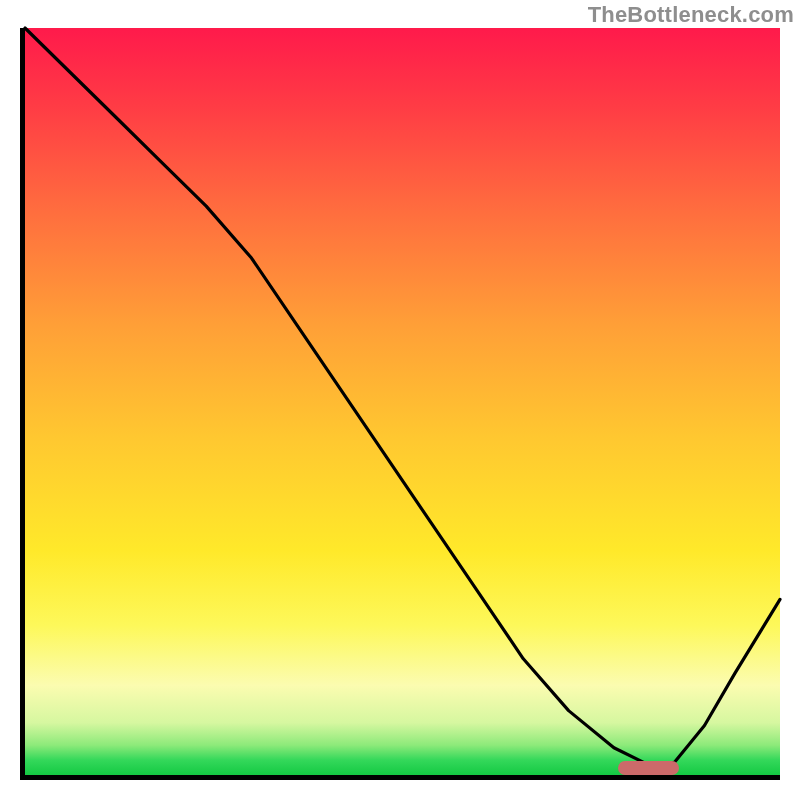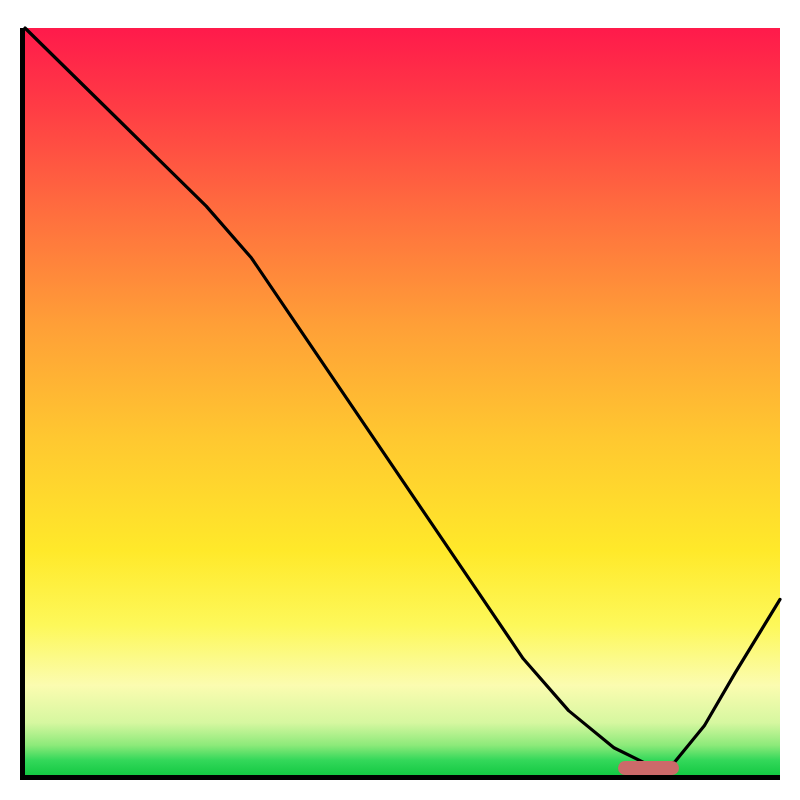--- a/index.html
+++ b/index.html
@@ -56,20 +56,21 @@
     font: 600 22px "Arial", "Helvetica Neue", sans-serif;
     color: #8e8e8e;
     letter-spacing: 0.2px;
     user-select: none;
   }
 </style>
 </head>
 <body>
 
 <div class="stage">
+  <div class="watermark">TheBottleneck.com</div>
 
   <div class="plot-area">
     <svg class="curve-svg" viewBox="0 0 760 752" preserveAspectRatio="none">
       <path fill="none" stroke="#000" stroke-width="3.2" stroke-linejoin="round" stroke-linecap="round" d="M0.0 0.0 L45.6 44.8 L91.2 89.6 L136.8 134.5 L182.4 179.3 L228.0 231.6 L273.6 298.8 L319.2 366.0 L364.8 433.3 L410.4 500.5 L456.0 567.7 L501.6 635.0 L547.2 687.2 L592.8 724.6 L623.2 739.5 L653.6 739.5 L684.0 702.2 L714.4 649.9 L760.0 575.2"></path>
     </svg>
     <div class="marker" style="left: 592.8px; width: 60.8px; top: 732.53px;"></div>
   </div>
 </div>
 
 </body></html>

